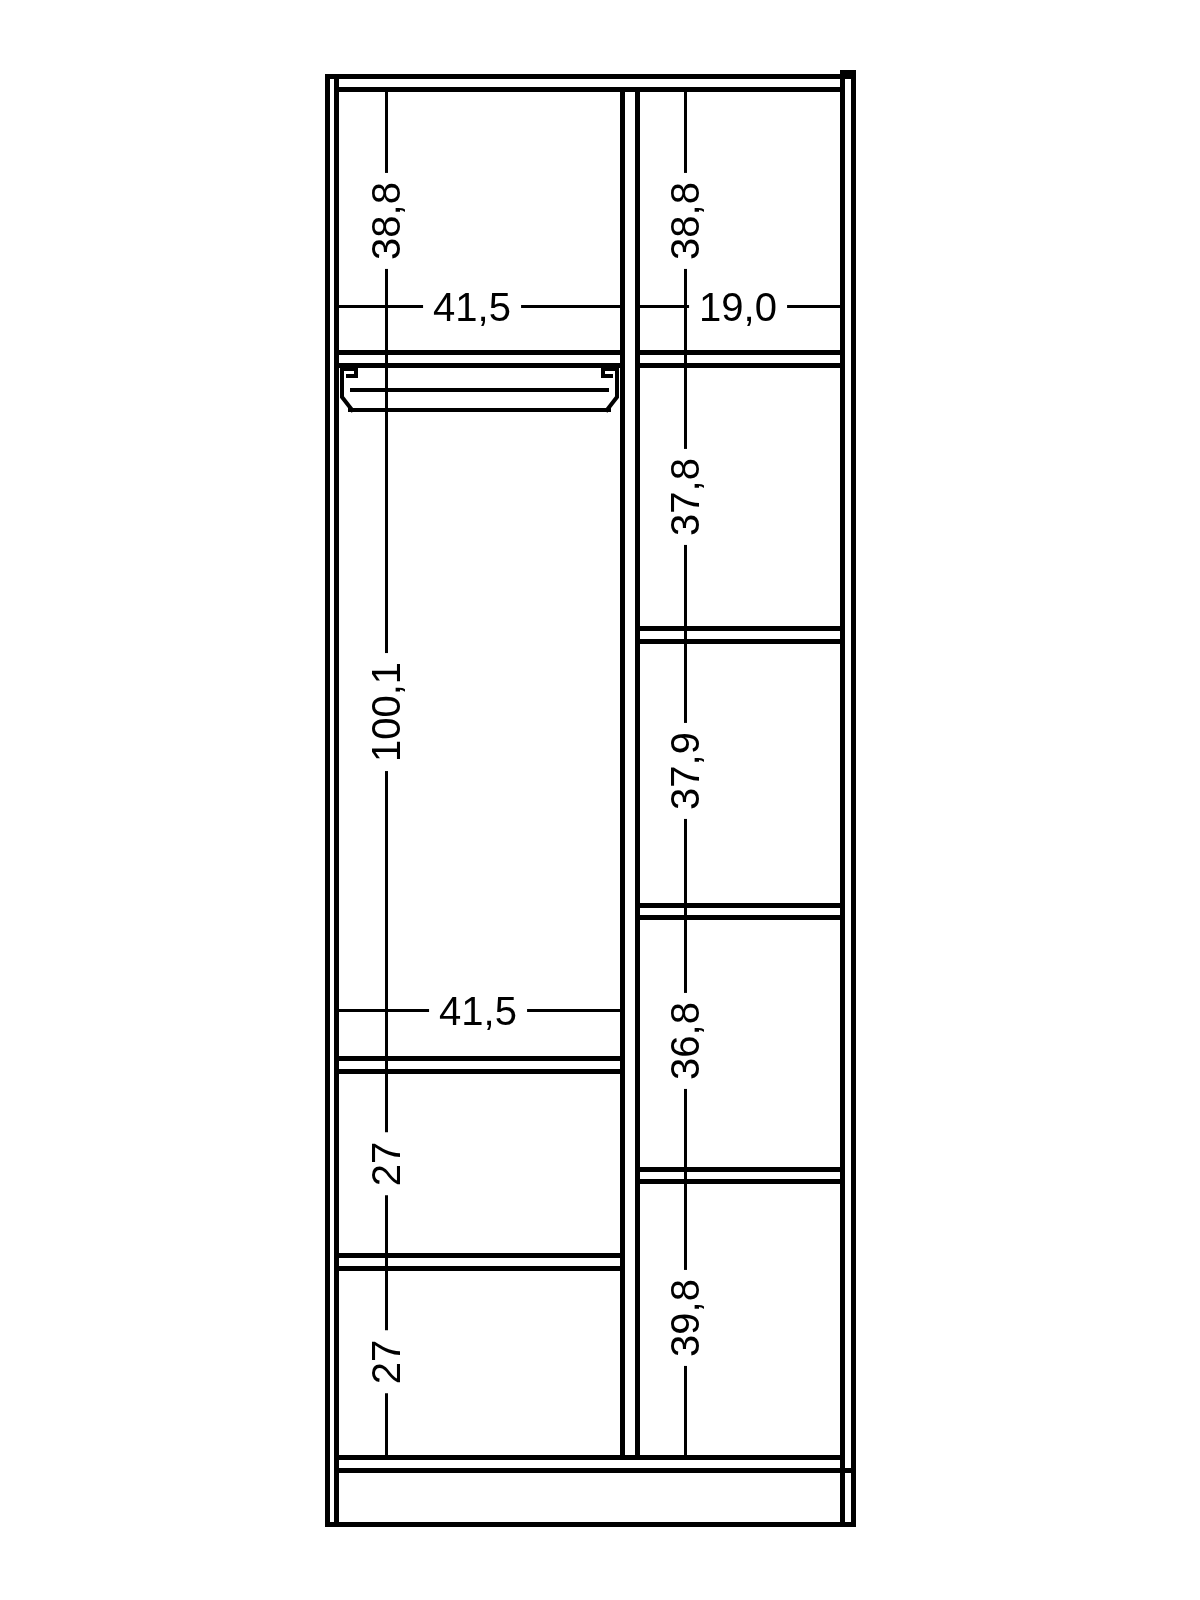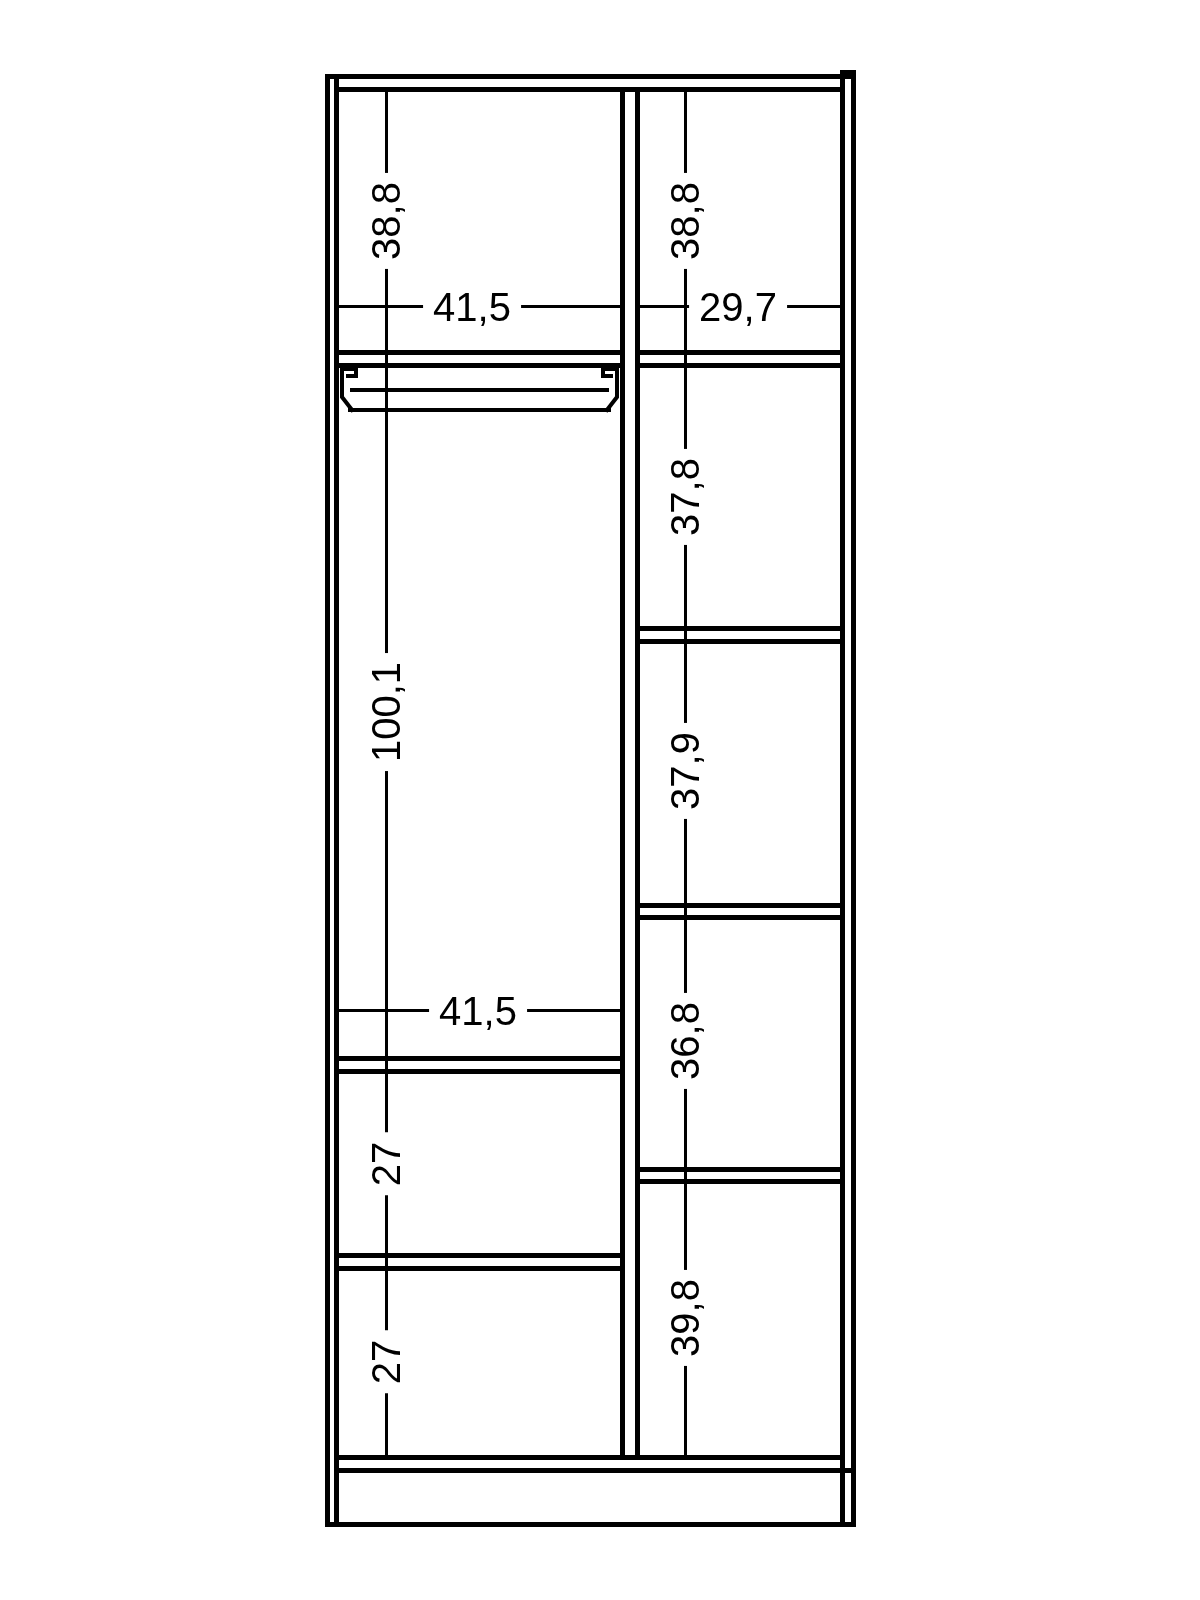--- a/index.html
+++ b/index.html
@@ -80,19 +80,19 @@
   <div class="ln" style="left:339px;top:1009px;width:281px;height:3px;"></div>
 
   <div class="vlabel" style="left:386px;top:221px;">38,8</div>
   <div class="hlabel" style="left:472px;top:307px;">41,5</div>
   <div class="vlabel" style="left:386px;top:712px;">100,1</div>
   <div class="hlabel" style="left:478px;top:1011px;">41,5</div>
   <div class="vlabel" style="left:386px;top:1164px;">27</div>
   <div class="vlabel" style="left:386px;top:1362px;">27</div>
 
   <div class="vlabel" style="left:685px;top:221px;">38,8</div>
-  <div class="hlabel" style="left:738px;top:307px;">29,7</div>
+  <div class="hlabel" style="left:738px;top:307px;">19,0</div>
   <div class="vlabel" style="left:685px;top:497px;">37,8</div>
   <div class="vlabel" style="left:685px;top:771px;">37,9</div>
   <div class="vlabel" style="left:685px;top:1041px;">36,8</div>
   <div class="vlabel" style="left:685px;top:1318px;">39,8</div>
 
 </div>
 
 </body></html>

